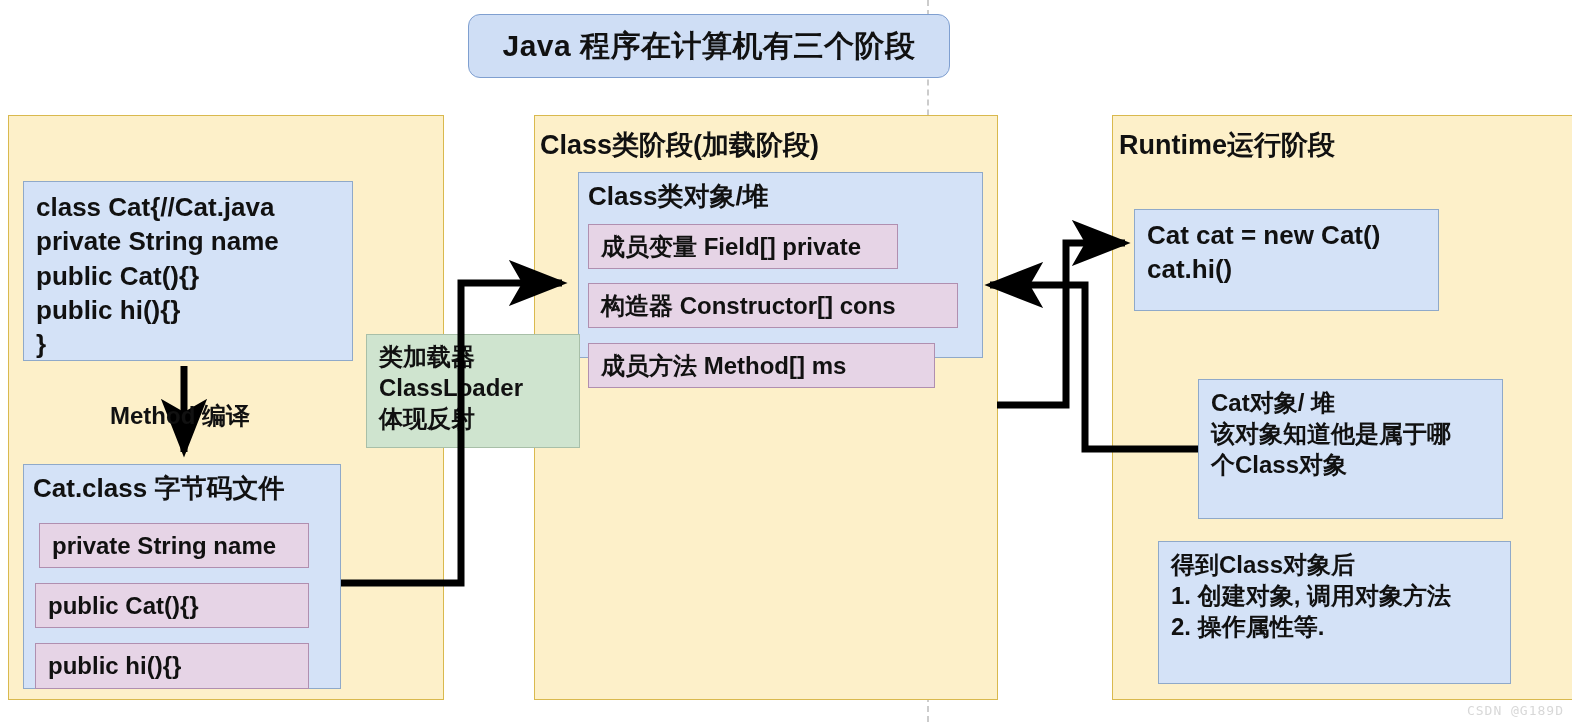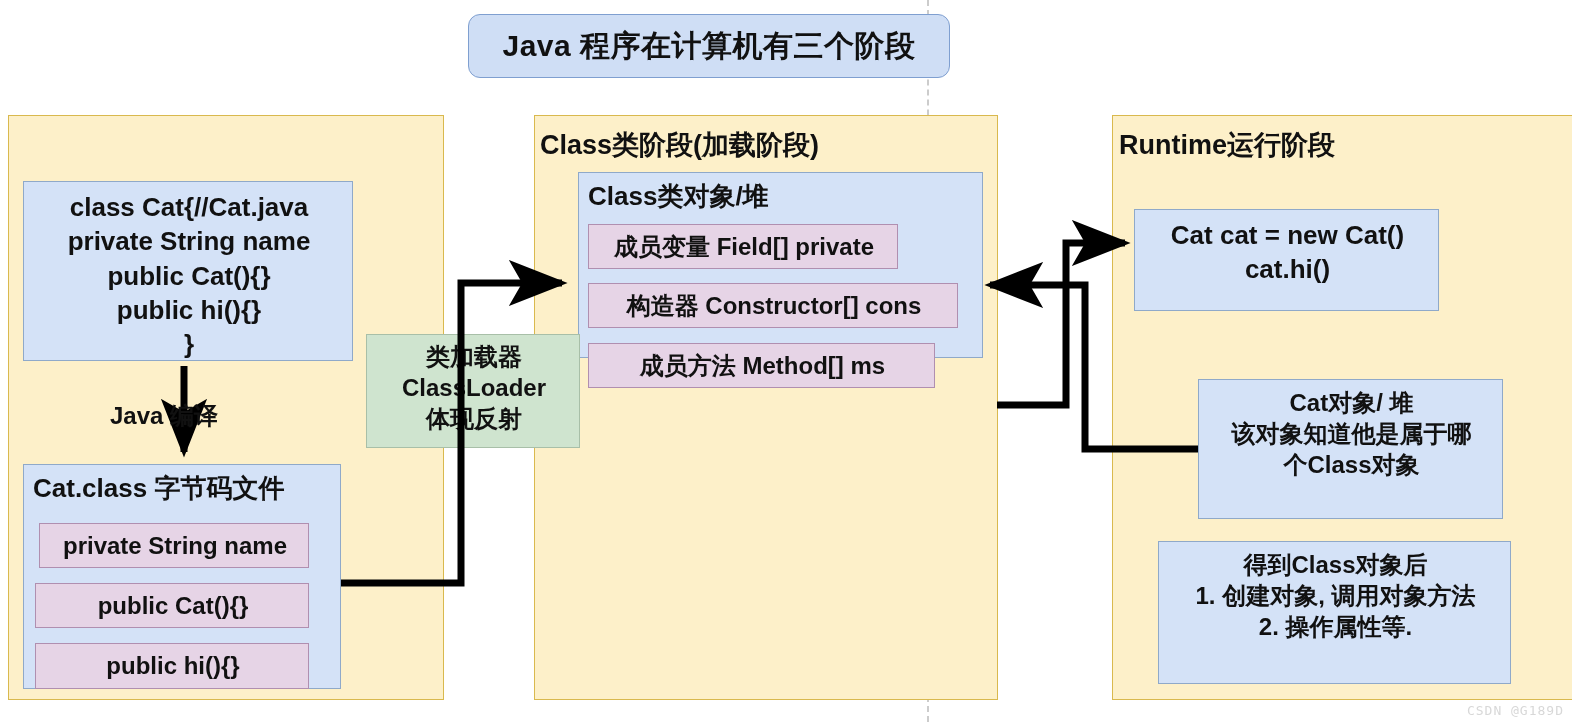--- a/index.html
+++ b/index.html
@@ -9,21 +9,20 @@
   }
   body {
     font-family: "Liberation Sans", "DejaVu Sans", sans-serif;
   }
   #canvas {
     position: relative;
     width: 1572px;
     height: 722px;
     overflow: hidden;
     background: #ffffff;
-    text-align: center;
   }
   .dashed-line {
     position: absolute;
     left: 927px;
     top: 0;
     width: 0;
     height: 722px;
     border-left: 2px dashed #cccccc;
     z-index: 0;
   }
@@ -138,21 +137,21 @@
 
 
   <div class="blue-box pad" style="left:23px; top:181px; width:330px; height:180px;">
     <div class="txt">class Cat{//Cat.java
 private String name
 public Cat(){}
 public hi(){}
 }</div>
   </div>
 
-  <div class="arrow-label" style="left:110px; top:400px; z-index:6;">Java 编译</div>
+  <div class="arrow-label" style="left:110px; top:400px; z-index:6;">Method 编译</div>
 
   <div class="blue-box" style="left:23px; top:464px; width:318px; height:225px;">
     <div class="txt" style="position:absolute; left:9px; top:6px;">Cat.class 字节码文件</div>
   </div>
 
   <div class="pink-box pad" style="left:39px; top:523px; width:270px; height:45px;">
     <div class="txt-sm" style="margin:-2px 0 0 0;">private String name</div>
   </div>
 
   <div class="pink-box pad" style="left:35px; top:583px; width:274px; height:45px;">

